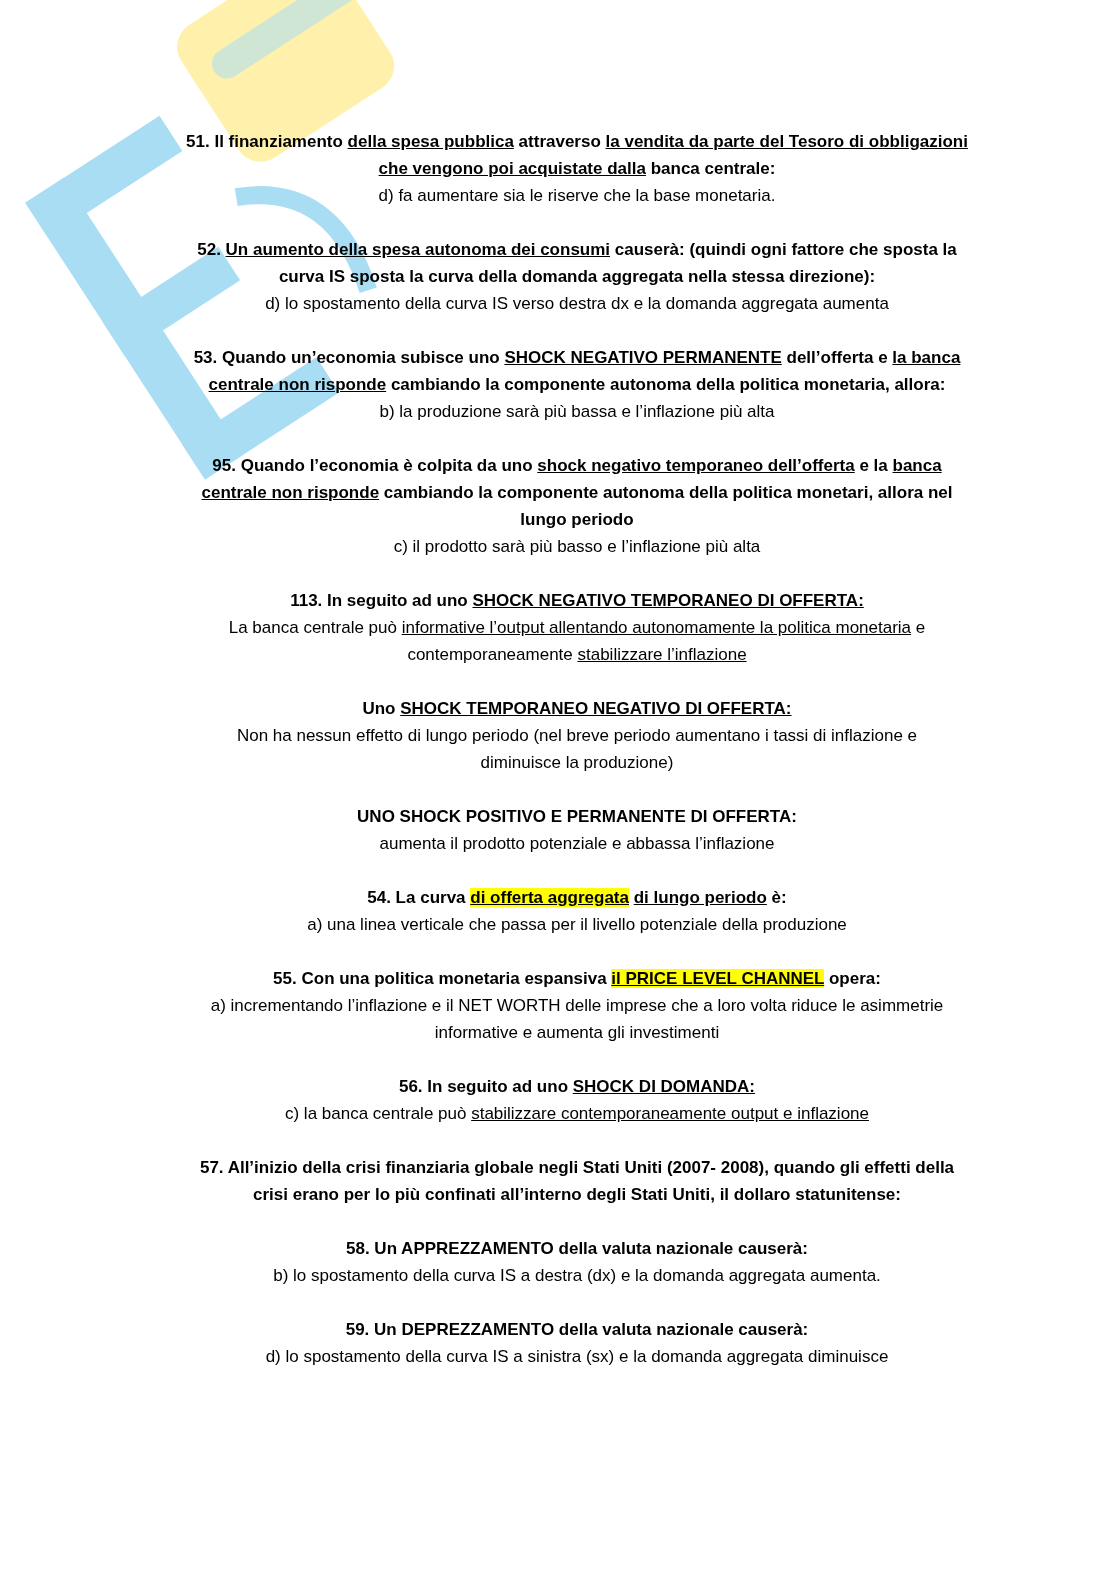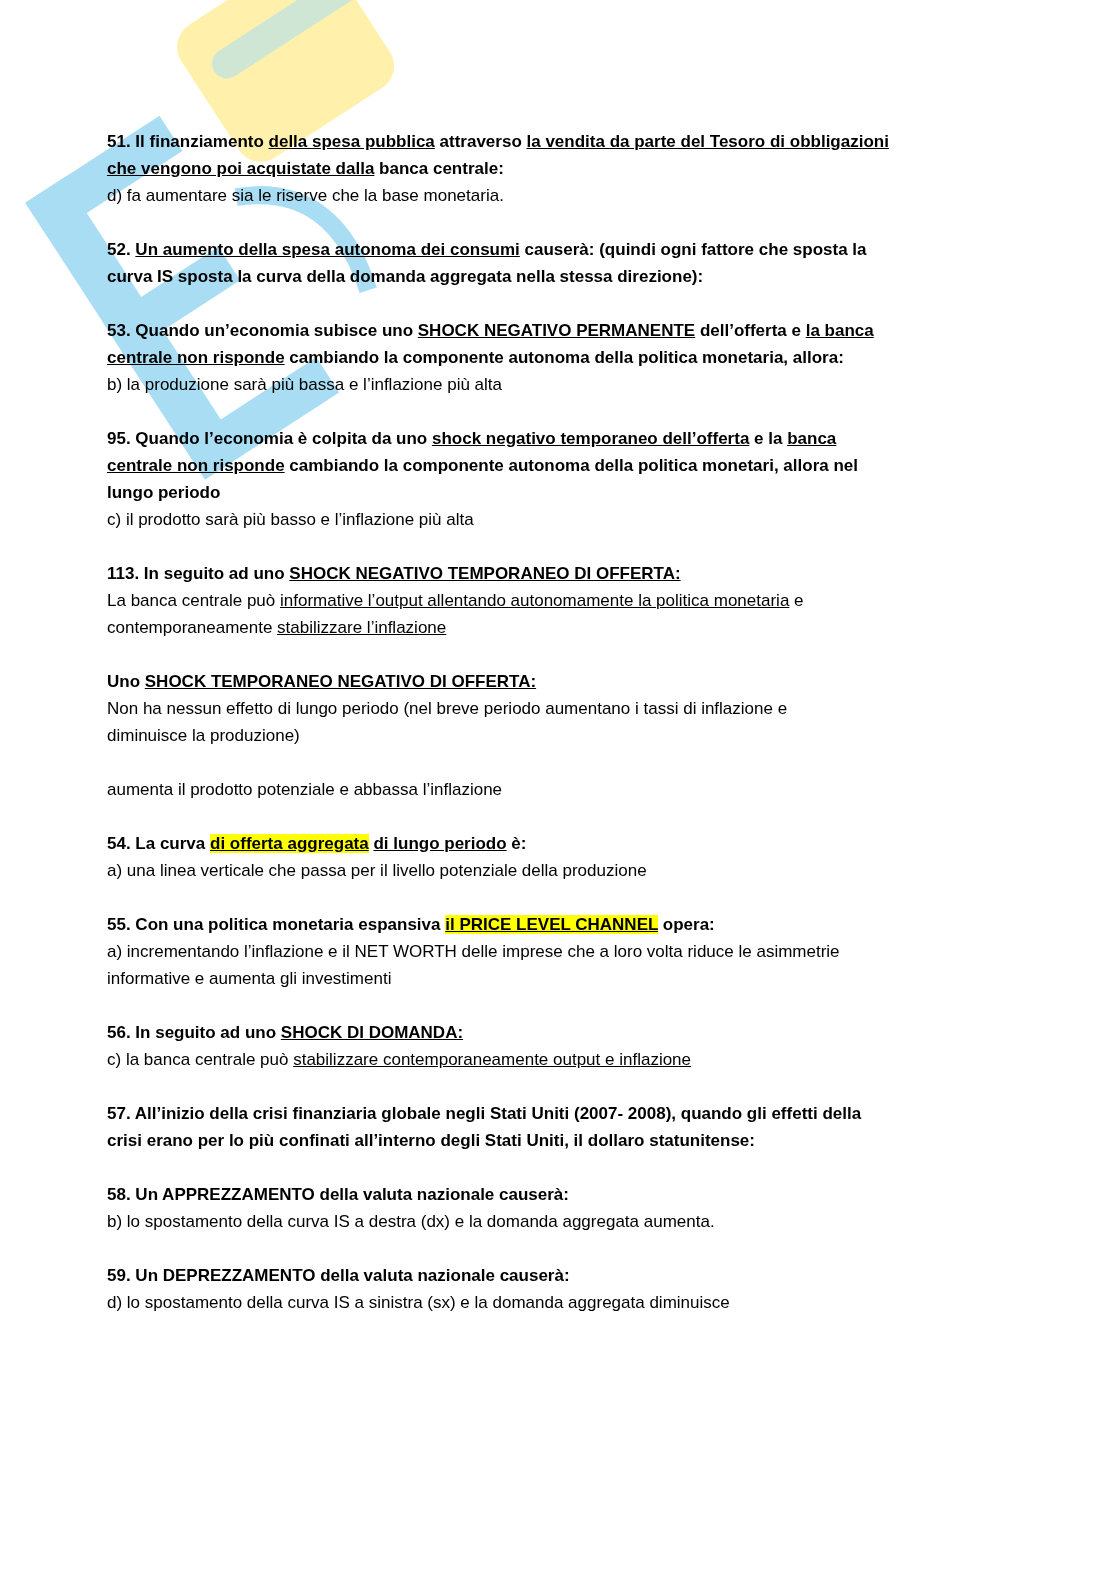--- a/index.html
+++ b/index.html
@@ -33,21 +33,21 @@
   .content {
     position: absolute;
     left: 107px;
     top: 128px;
     width: 940px;
     z-index: 1;
     font-size: 17px;
     line-height: 27px;
   }
   .block { margin-bottom: 27px; }
-  .line { white-space: nowrap; }
+  .line { white-space: nowrap; text-align: center; }
   .line.bold { font-weight: bold; }
   .u { text-decoration: underline; }
   .hl { background: var(--hl-color, #ffff00); text-decoration: underline; }
 </style>
 </head>
 <body>
 
 <div class="page">
 
   <div class="watermark" aria-hidden="true">
@@ -70,20 +70,21 @@
 
   <div class="content" id="content">
       <div class="block">
         <div class="line bold"><span>51. Il finanziamento </span><span class="u">della spesa pubblica</span><span> attraverso </span><span class="u">la vendita da parte del Tesoro di obbligazioni</span></div>
         <div class="line bold"><span class="u">che vengono poi acquistate dalla</span><span> banca centrale:</span></div>
         <div class="line"><span>d) fa aumentare sia le riserve che la base monetaria.</span></div>
       </div>
       <div class="block">
         <div class="line bold"><span>52. </span><span class="u">Un aumento della spesa autonoma dei consumi</span><span> causerà: (quindi ogni fattore che sposta la</span></div>
         <div class="line bold"><span>curva IS sposta la curva della domanda aggregata nella stessa direzione):</span></div>
+        <div class="line"><span>d) lo spostamento della curva IS verso destra dx e la domanda aggregata aumenta</span></div>
       </div>
       <div class="block">
         <div class="line bold"><span>53. Quando un’economia subisce uno </span><span class="u">SHOCK NEGATIVO PERMANENTE</span><span> dell’offerta e </span><span class="u">la banca</span></div>
         <div class="line bold"><span class="u">centrale non risponde</span><span> cambiando la componente autonoma della politica monetaria, allora:</span></div>
         <div class="line"><span>b) la produzione sarà più bassa e l’inflazione più alta</span></div>
       </div>
       <div class="block">
         <div class="line bold"><span>95. Quando l’economia è colpita da uno </span><span class="u">shock negativo temporaneo dell’offerta</span><span> e la </span><span class="u">banca</span></div>
         <div class="line bold"><span class="u">centrale non risponde</span><span> cambiando la componente autonoma della politica monetari, allora nel</span></div>
         <div class="line bold"><span>lungo periodo</span></div>
@@ -93,20 +94,21 @@
         <div class="line bold"><span>113. In seguito ad uno </span><span class="u">SHOCK NEGATIVO TEMPORANEO DI OFFERTA:</span></div>
         <div class="line"><span>La banca centrale può </span><span class="u">informative l’output allentando autonomamente la politica monetaria</span><span> e</span></div>
         <div class="line"><span>contemporaneamente </span><span class="u">stabilizzare l’inflazione</span></div>
       </div>
       <div class="block">
         <div class="line bold"><span>Uno </span><span class="u">SHOCK TEMPORANEO NEGATIVO DI OFFERTA:</span></div>
         <div class="line"><span>Non ha nessun effetto di lungo periodo (nel breve periodo aumentano i tassi di inflazione e</span></div>
         <div class="line"><span>diminuisce la produzione)</span></div>
       </div>
       <div class="block">
+        <div class="line bold"><span>UNO SHOCK POSITIVO E PERMANENTE DI OFFERTA:</span></div>
         <div class="line"><span>aumenta il prodotto potenziale e abbassa l’inflazione</span></div>
       </div>
       <div class="block">
         <div class="line bold"><span>54. La curva </span><span class="hl">di offerta aggregata</span><span> </span><span class="u">di lungo periodo</span><span> è:</span></div>
         <div class="line"><span>a) una linea verticale che passa per il livello potenziale della produzione</span></div>
       </div>
       <div class="block">
         <div class="line bold"><span>55. Con una politica monetaria espansiva </span><span class="hl">il PRICE LEVEL CHANNEL</span><span> opera:</span></div>
         <div class="line"><span>a) incrementando l’inflazione e il NET WORTH delle imprese che a loro volta riduce le asimmetrie</span></div>
         <div class="line"><span>informative e aumenta gli investimenti</span></div>

